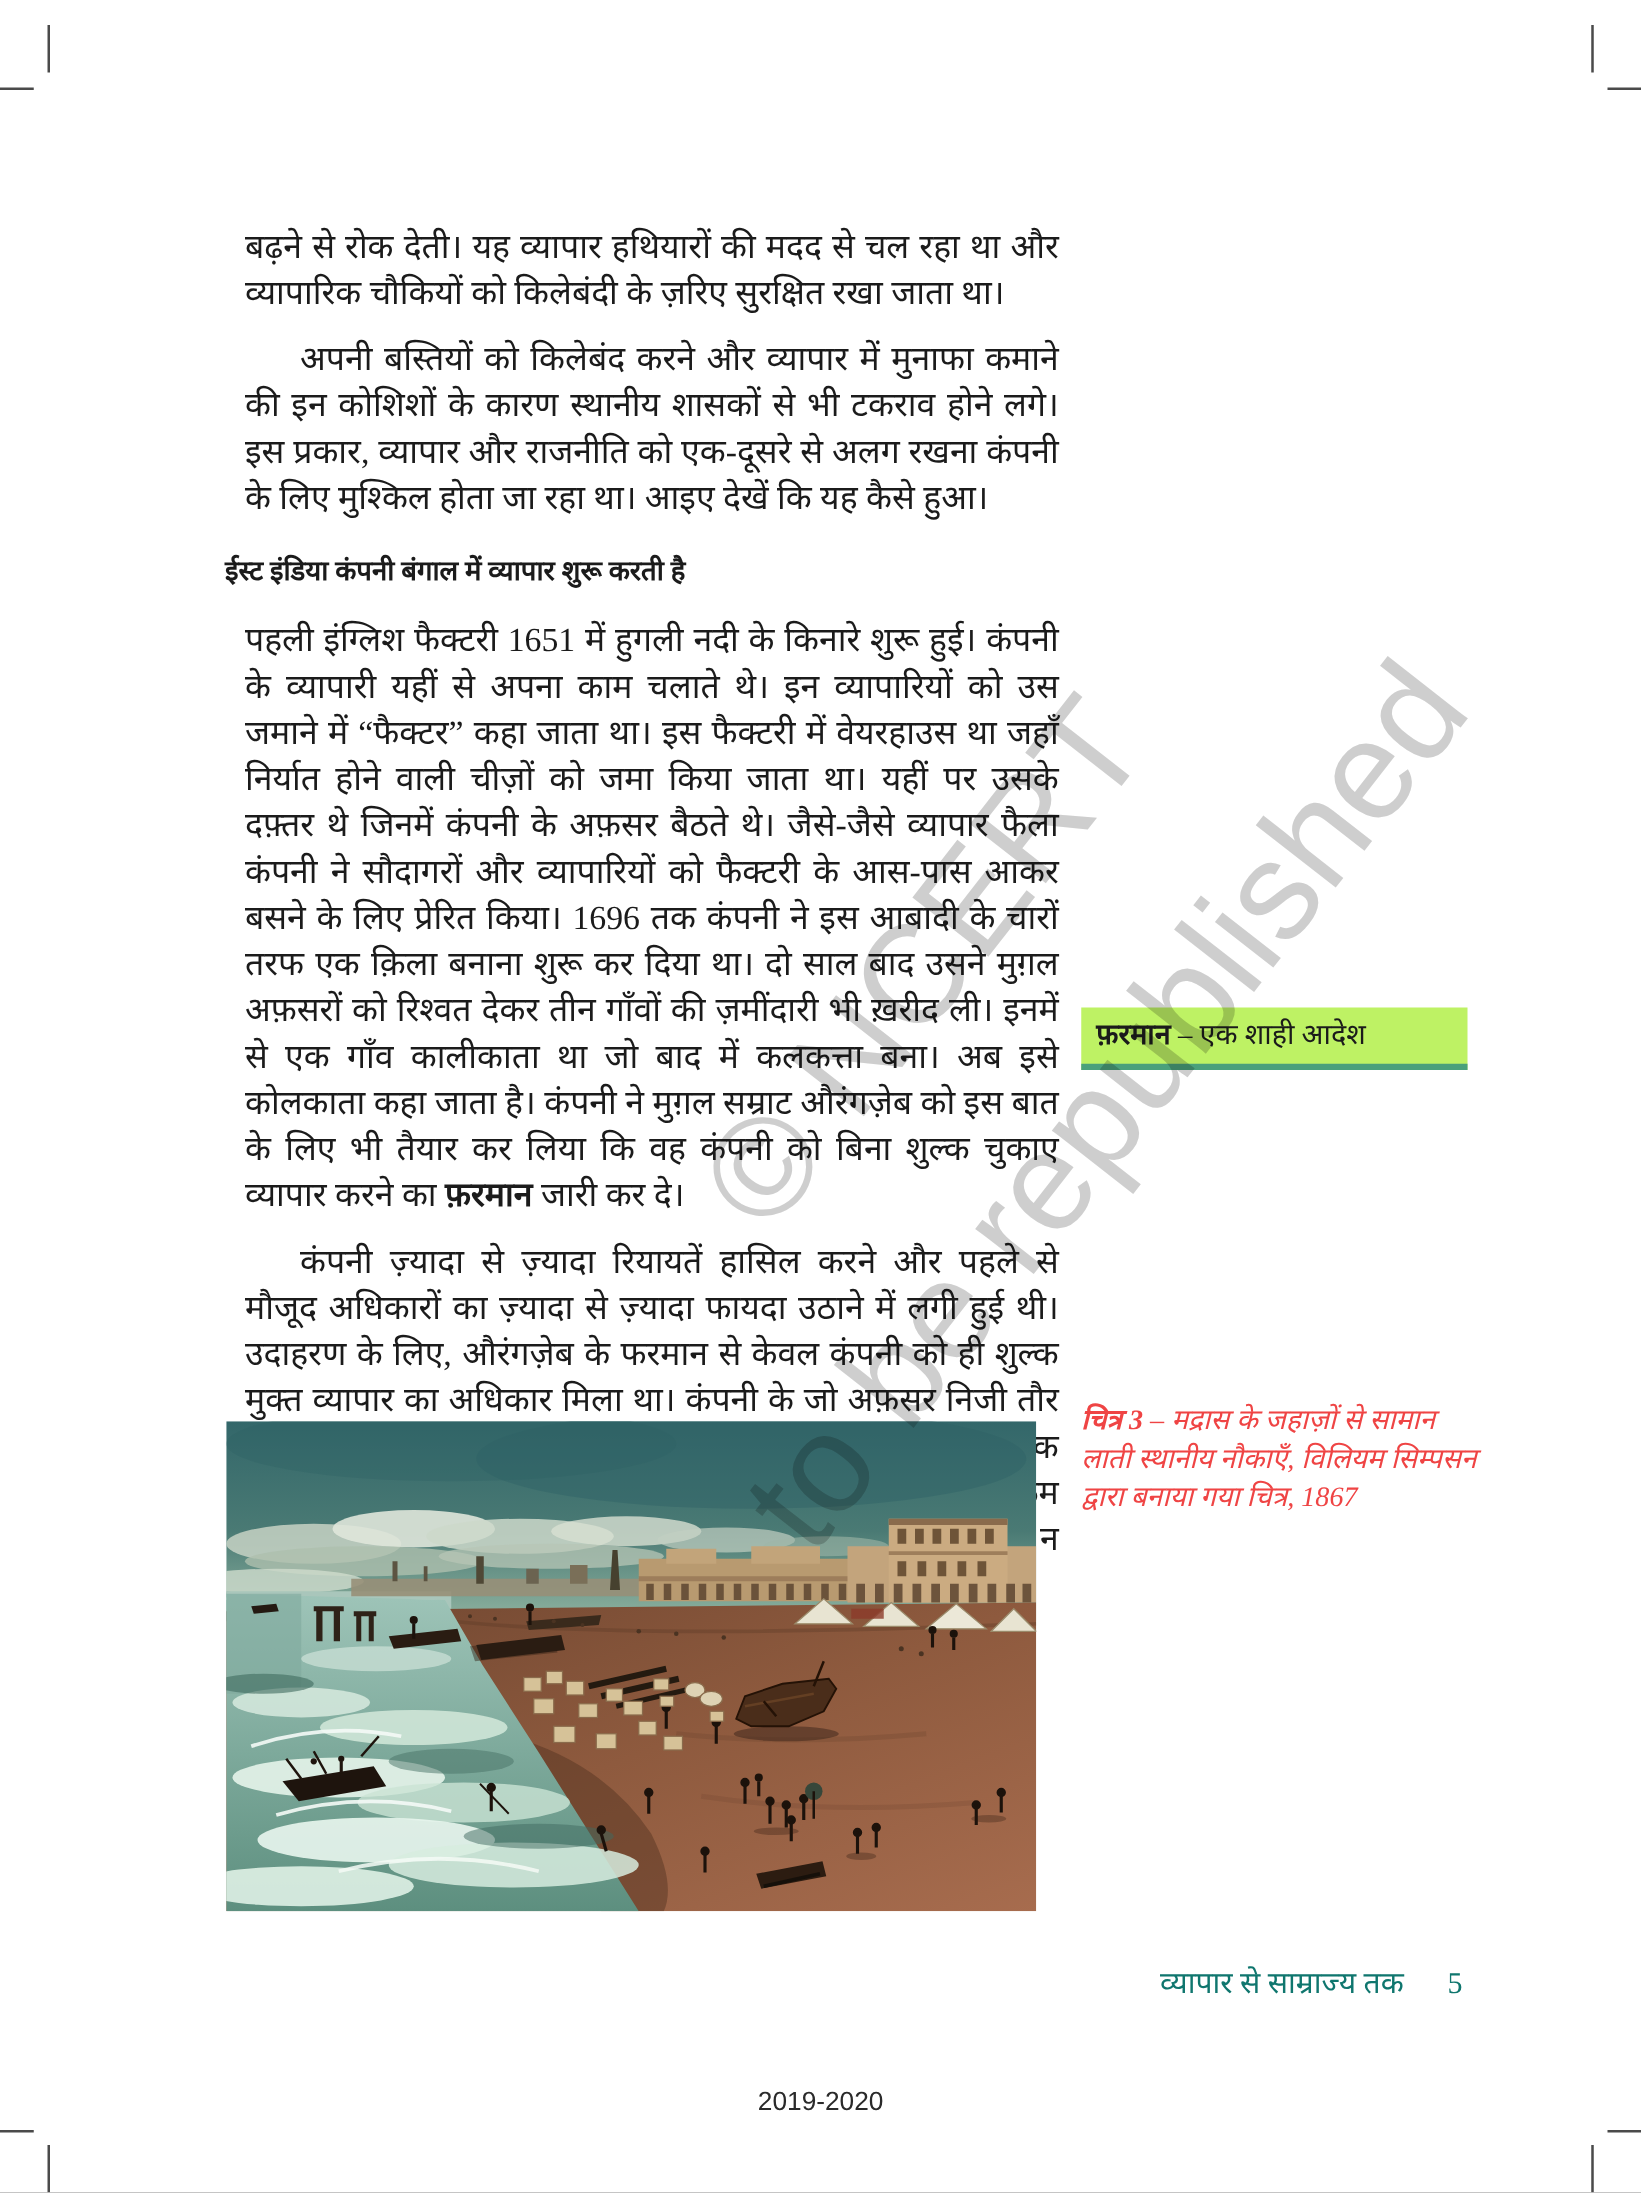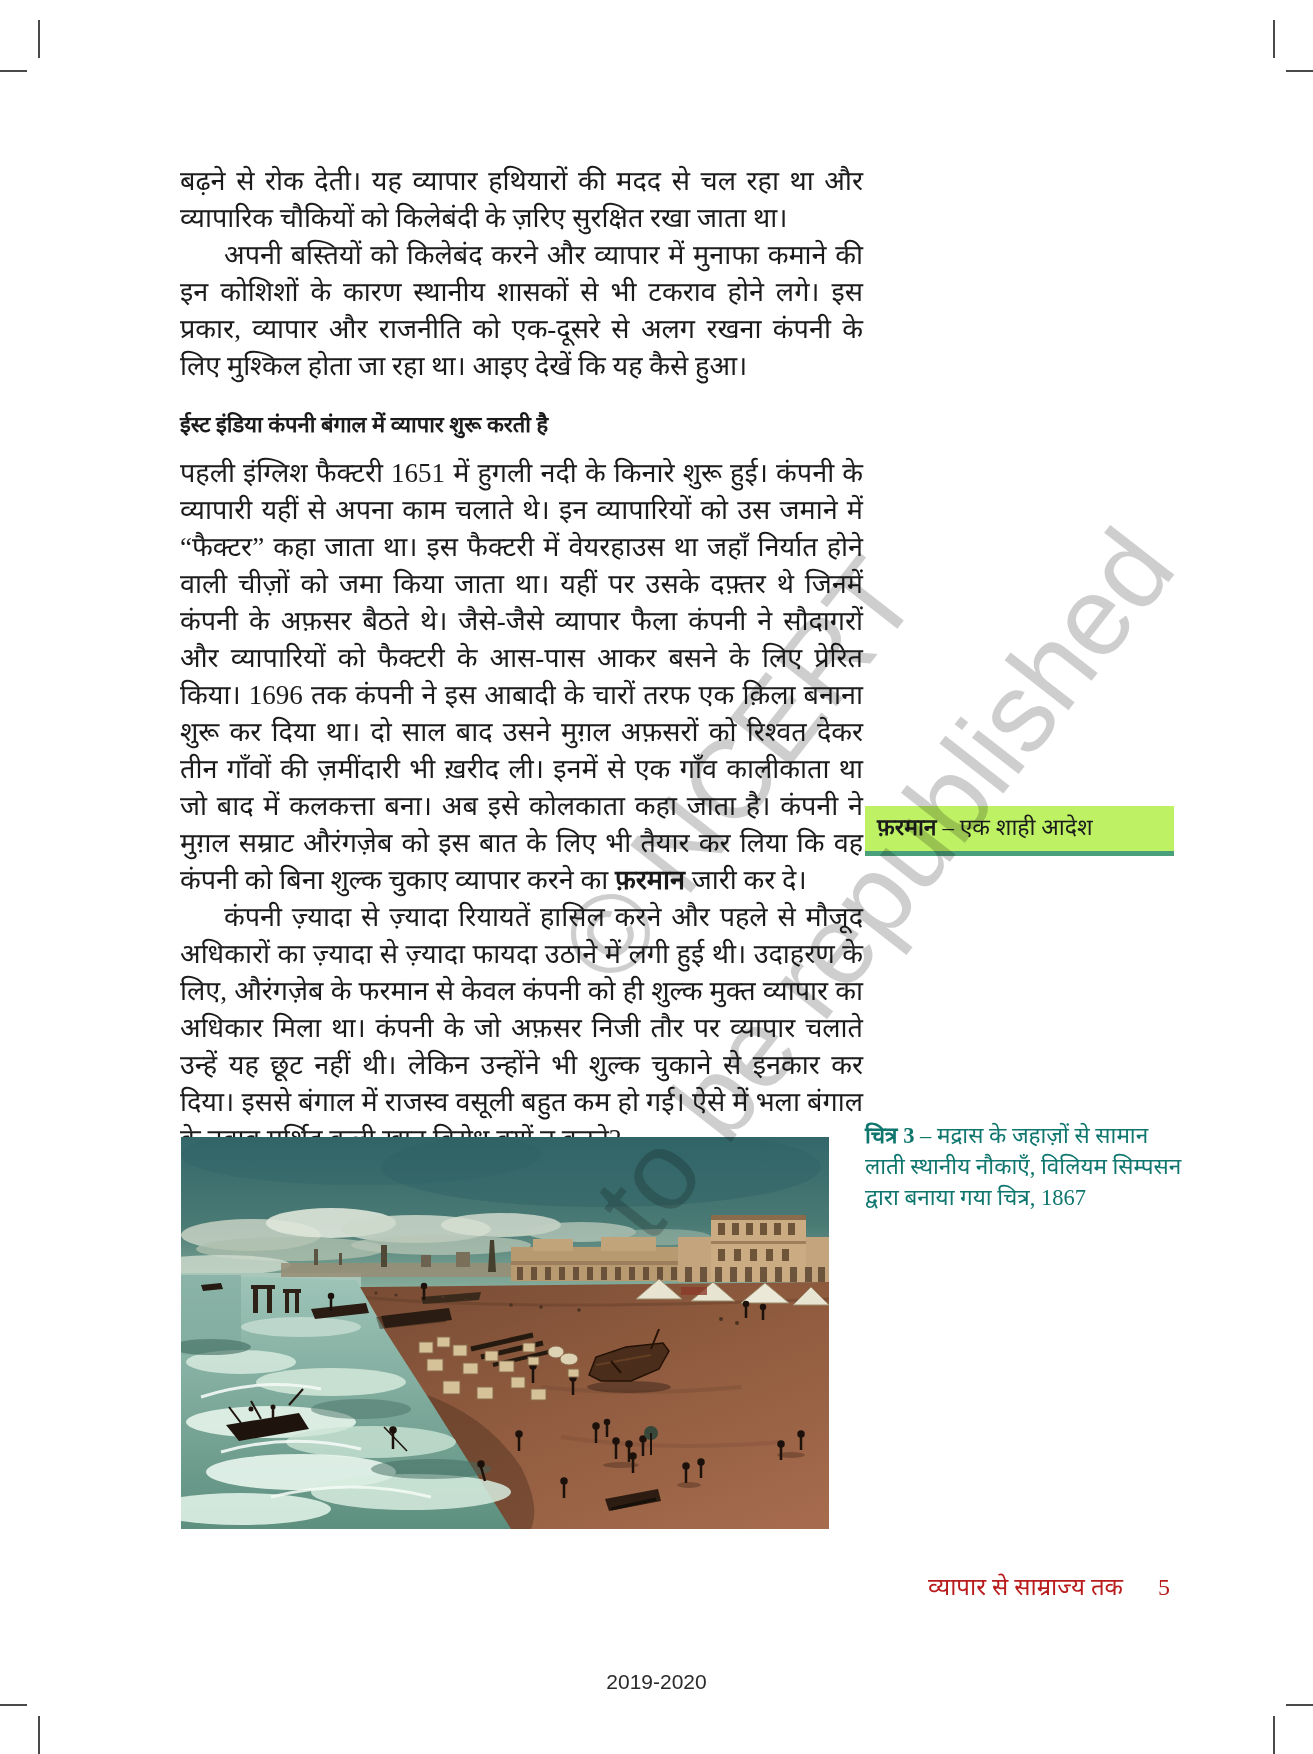--- a/index.html
+++ b/index.html
@@ -11,50 +11,50 @@
     color:#1b1b1b;
     overflow:hidden;
   }
   
   .cropmark{position:absolute;background:#4a4a4a;}
   
   #text-col{
     position:absolute;left:180px;top:163px;width:683px;
     font-size:27px;line-height:37px;text-align:justify;
   }
-  #text-col p{margin:0;}
+  #text-col p{margin:16px;}
   p.indent{text-indent:44px;}
   #section-heading{
     font-size:22px;line-height:42px;font-weight:bold;
     margin:19px 0 9px 0;text-align:left;
   }
   b.inline-bold{font-weight:bold;}
   
   #definition-box{
     position:absolute;left:865px;top:806px;width:309px;
     background:#bef264;border-bottom:5px solid #4aa07b;
     padding:7px 10px 8px 12px;box-sizing:border-box;
     font-size:23px;line-height:30px;
   }
   
   #figure-caption{
     position:absolute;left:865px;top:1120px;width:322px;
-    font-size:22.5px;line-height:31px;color:#0f766e;
+    font-style:italic;font-size:22.5px;line-height:31px;color:#ef4444;
     text-align:left;
   }
   #figure-caption b{font-weight:bold;}
   
   #painting{
     position:absolute;left:181px;top:1137px;width:648px;height:392px;
   }
   
   #running-footer{
     position:absolute;left:928px;top:1572px;width:242px;
     display:flex;align-items:baseline;
-    font-size:24px;line-height:30px;color:#b91c1c;
+    font-size:24px;line-height:30px;color:#0f766e;
   }
   #running-footer .pagenum{margin-left:auto;}
   #year-line{
     position:absolute;left:0;top:1670px;width:1313px;text-align:center;
     font-family:"Liberation Sans","DejaVu Sans",sans-serif;
     font-size:21px;color:#2a2a2a;
   }
   
   #watermark{
     position:absolute;left:255px;top:640px;width:1120px;height:380px;

